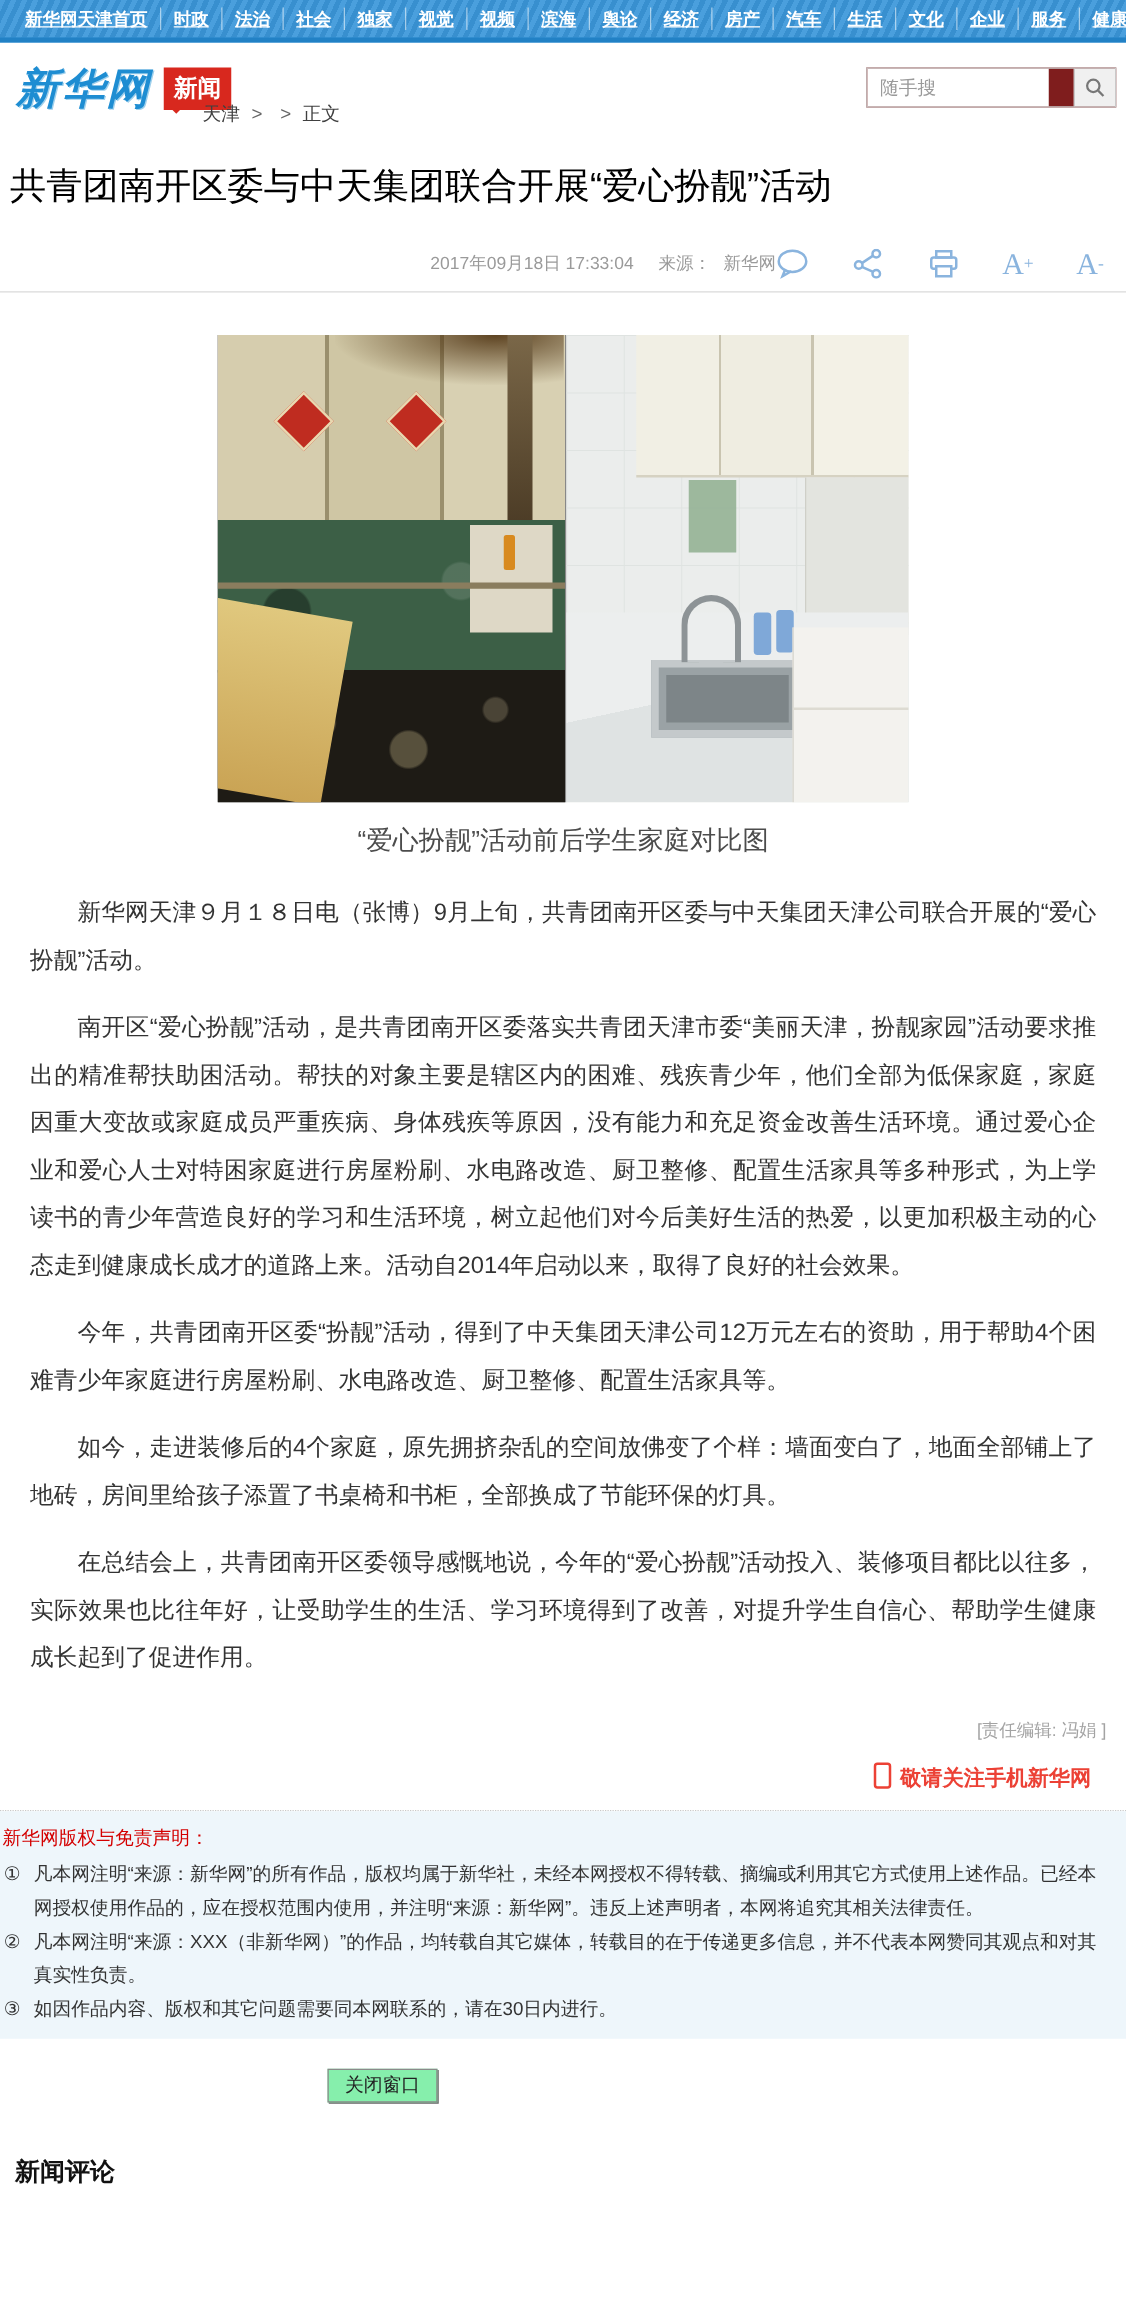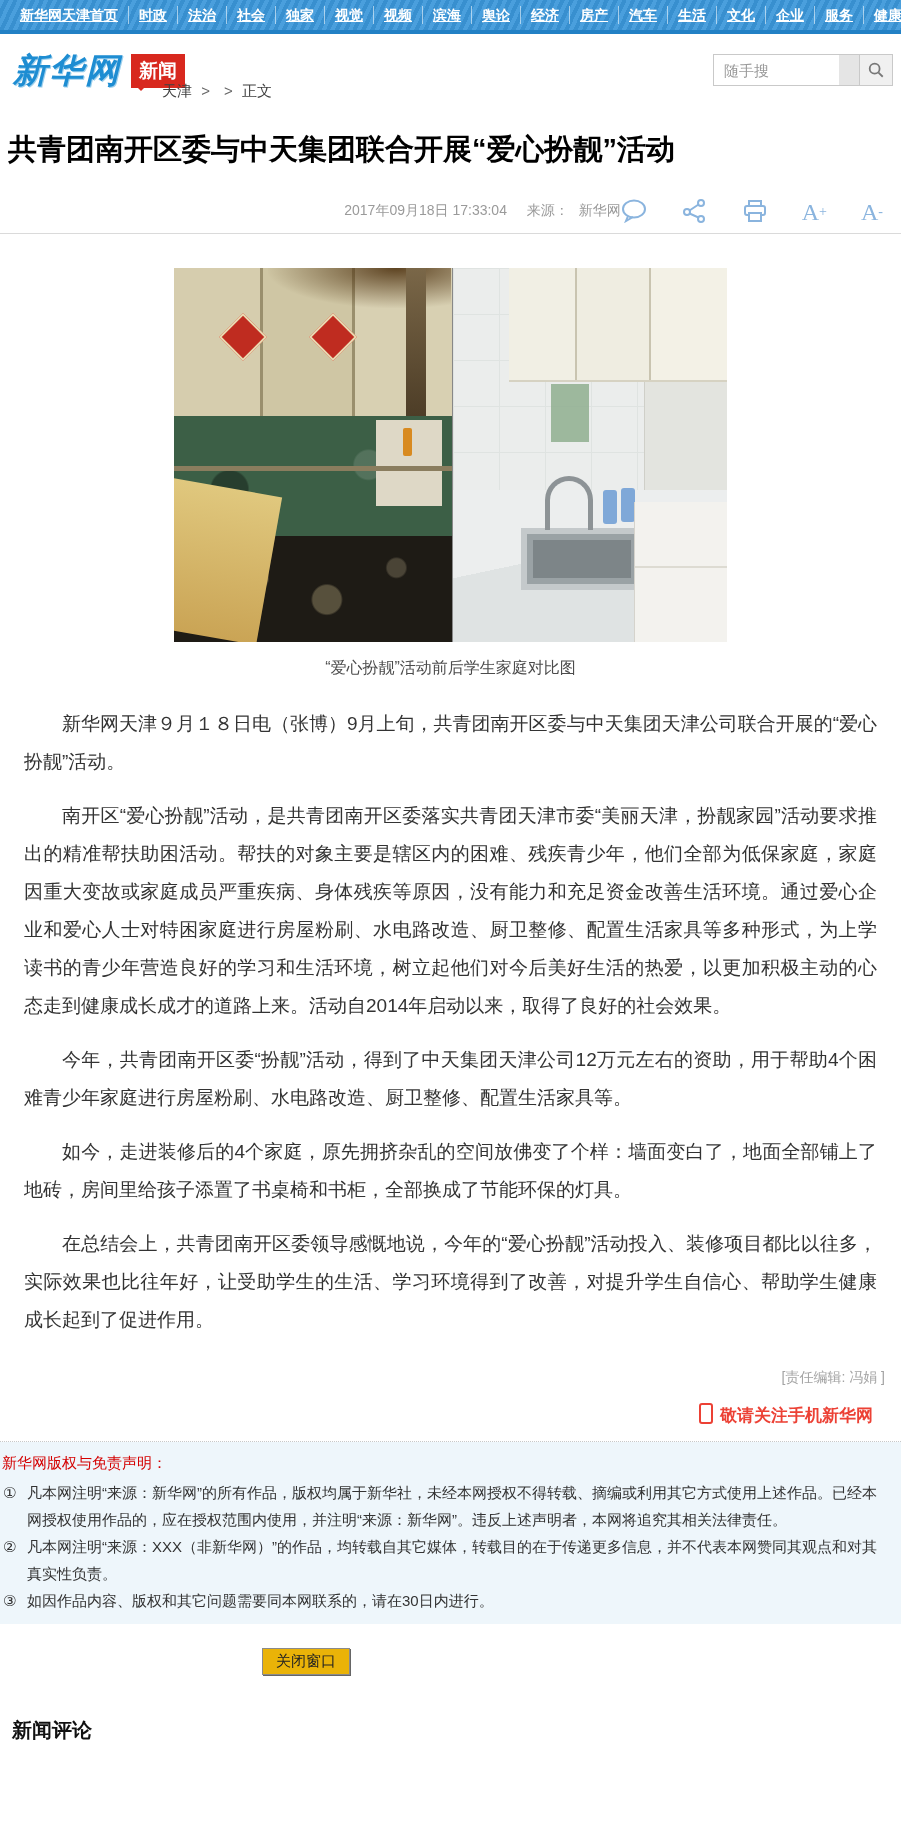--- a/index.html
+++ b/index.html
@@ -11,27 +11,27 @@
   .topnav .nav-item:last-child{border-right:none;}
 
   
   .header{position:relative;height:74px;}
   .logo{position:absolute;left:13px;top:14px;display:flex;align-items:center;}
   .logo-text{color:#1e8dd2;font-size:34px;font-weight:bold;font-style:italic;letter-spacing:2px;text-shadow:1px 1px 0 #9fd0ec;}
   .logo-badge{position:relative;background:#d8281e;color:#fff;font-size:19px;font-weight:bold;padding:4px 8px;margin-left:10px;}
   .logo-badge::after{content:"";position:absolute;left:6px;bottom:-7px;border:4px solid transparent;border-top-color:#d8281e;}
   .breadcrumb{position:absolute;left:162px;top:48px;font-size:15px;color:#404040;}
   .breadcrumb .sep{color:#666;margin:0 5px;}
-  .search{position:absolute;right:8px;top:20px;width:180px;height:32px;border:1px solid #c9c9c9;display:flex;background:#e5e5e5;box-sizing:border-box;gap:20px;}
+  .search{position:absolute;right:8px;top:20px;width:200px;height:32px;border:1px solid #c9c9c9;display:flex;background:#7f1d1d;box-sizing:border-box;gap:20px;}
   .search input{flex:1;border:0;outline:none;padding:0 10px;font-size:15px;color:#333;min-width:0;font-family:inherit;}
   .search input::placeholder{color:#9a9a9a;}
   .search .search-btn{width:33px;background:#f0f0f0;border:0;border-left:1px solid #c9c9c9;cursor:pointer;display:flex;align-items:center;justify-content:center;}
 
   
-  .article-title{font-size:29px;font-weight:bold;color:#000;padding:4px 8px 8px;line-height:1.25;}
+  .article-title{font-size:29px;font-weight:normal;color:#000;padding:4px 8px 8px;line-height:1.25;}
   .meta-row{display:flex;justify-content:flex-end;align-items:center;padding:4px 10px 10px;border-bottom:1px solid #dadada;}
   .meta-left{color:#9a9a9a;font-size:14px;}
   .meta-left .src-label{margin-left:16px;}
   .meta-left .src{margin-left:6px;}
   .meta-tools{display:flex;align-items:flex-end;gap:34px;margin-right:8px;color:#8ab4de;}
   .meta-tools .tool{cursor:pointer;display:flex;align-items:center;}
   .fbtn{font-size:24px;line-height:22px;font-family:"Liberation Serif","DejaVu Serif",serif;color:#8ab4de;}
   .fbtn sup{font-size:14px;}
 
   
@@ -55,39 +55,39 @@
   .pr-green{position:absolute;left:98px;top:116px;width:38px;height:58px;background:#8fae8f;opacity:.85;}
   .pr-counter{position:absolute;bottom:0;left:0;width:100%;height:152px;background:linear-gradient(168deg,#eceeee 0 42%,#dfe3e3 42% 100%);}
   .pr-sink{position:absolute;left:68px;bottom:52px;width:122px;height:62px;background:#9aa2a5;border:6px solid #c4c9cb;box-sizing:border-box;}
   .pr-sink-inner{position:absolute;inset:6px;background:#7d8588;}
   .pr-faucet{position:absolute;left:92px;bottom:112px;width:48px;height:54px;border:5px solid #8d9396;border-bottom:none;border-radius:40px 40px 0 0;box-sizing:border-box;}
   .pr-bottle{position:absolute;width:14px;height:34px;background:#7fa8d8;border-radius:3px;}
   .pr-b1{left:150px;bottom:118px;} .pr-b2{left:168px;bottom:120px;}
   .pr-lowercab{position:absolute;right:0;bottom:0;width:92px;height:140px;background:#f3f2ee;border-left:1px solid #d5d3cc;}
   .pr-lowercab::after{content:"";position:absolute;left:0;top:64px;width:100%;height:2px;background:#dddbd2;}
 
-  .caption{text-align:center;color:#4c4c4c;font-size:16px;margin:16px 0 8px;}
+  .caption{text-align:center;color:#4c4c4c;font-size:21px;margin:16px 0 8px;}
 
   
   .article-body p{margin:16px 0 0;padding:0 24px;font-size:19px;line-height:38px;color:#333;text-indent:2em;text-align:justify;}
   .article-body p:first-child{margin-top:26px;}
 
   .editor-line{text-align:right;color:#a3a3a3;font-size:14px;padding-right:16px;margin-top:30px;}
   .mobile-promo{text-align:right;color:#ec4135;font-size:17px;font-weight:bold;padding-right:28px;margin-top:16px;cursor:pointer;}
   .phone-icon{display:inline-block;width:10px;height:17px;border:2px solid #ec4135;border-radius:3px;vertical-align:-3px;margin-right:7px;}
   .dotted-divider{border-top:1px dotted #c8c8c8;margin-top:14px;}
 
   
   .disclaimer{background:#eef6fb;padding:8px 10px 10px 0;}
   .disclaimer-title{color:#d40000;font-size:15px;font-weight:normal;margin:4px 0 6px 2px;}
   .disc-item{display:flex;font-size:15px;line-height:27px;color:#333;}
   .disc-item .num{flex:0 0 24px;padding-left:3px;}
   .disc-item .txt{flex:1;}
 
-  .close-btn{display:inline-block;margin:24px 0 0 262px;background:#eab308;border:1px solid #8a8a8a;box-shadow:1px 1px 0 #666;padding:3px 13px;font-size:15px;color:#222;cursor:pointer;font-family:inherit;}
+  .close-btn{display:inline-block;margin:24px 0 0 262px;background:#86efac;border:1px solid #8a8a8a;box-shadow:1px 1px 0 #666;padding:3px 13px;font-size:15px;color:#222;cursor:pointer;font-family:inherit;}
 
   
   .comments-heading{font-size:20px;font-weight:bold;color:#111;padding:0 12px;margin-top:42px;}
 </style>
 </head>
 <body>
 
 
 
 

